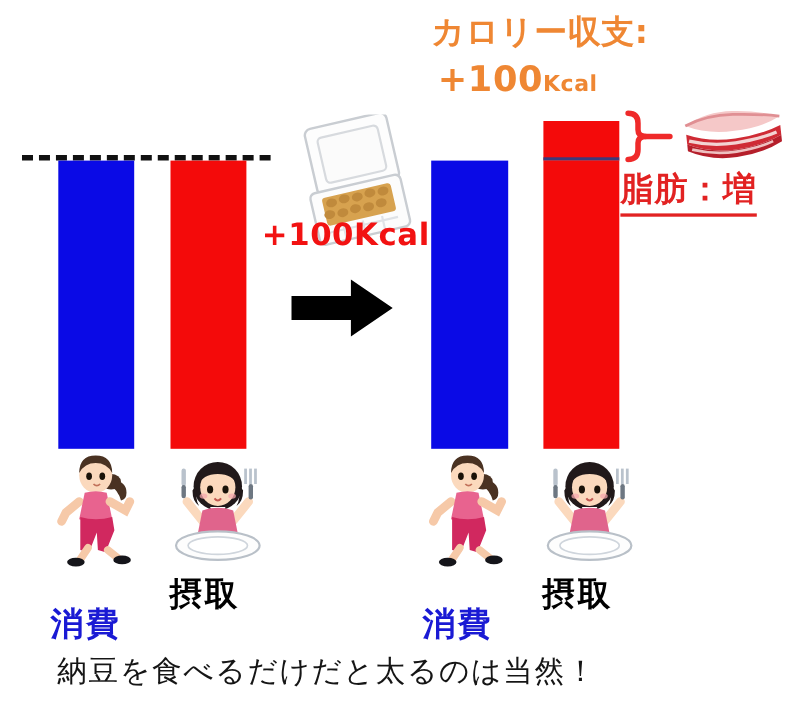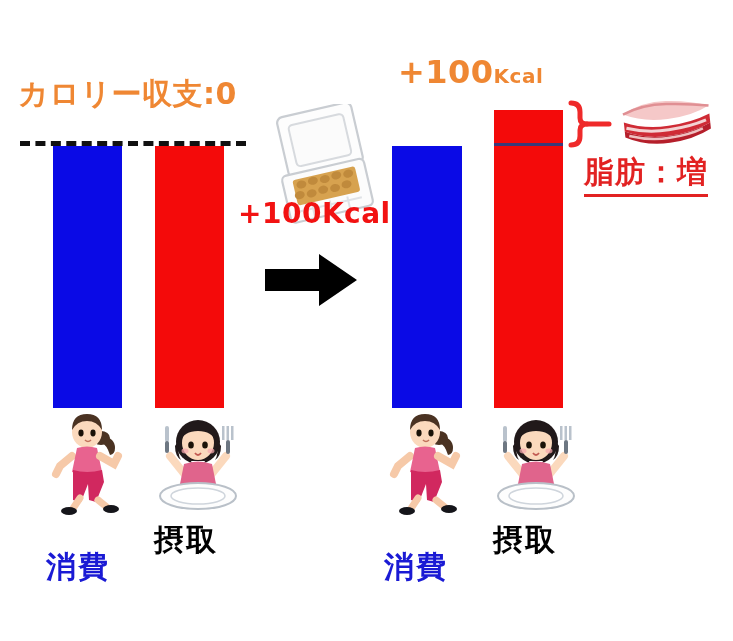--- a/index.html
+++ b/index.html
@@ -42,21 +42,21 @@
     left:238px;top:197px;
     color:#f21212;
     font-family:"DejaVu Sans","Liberation Sans",sans-serif;
     font-weight:bold;font-size:28px;
     white-space:nowrap;
     letter-spacing:0.5px;
   }
 
   
   #fat-label{
-    left:584px;top:152px;
+    left:564px;top:152px;
     color:#e22222;
     font-family:Liberation Mono, monospace;
     font-weight:bold;font-size:30px;
     white-space:nowrap;
     border-bottom:3px solid #e22222;
     padding-bottom:1px;
     letter-spacing:1px;
   }
 
   
@@ -84,21 +84,20 @@
   #fat-brace{left:567px;top:100px;}
 
   
   .figure{pointer-events:none;}
 </style>
 </head>
 <body>
 
 <div class="stage">
 
-  <div class="abs headline" id="balance-left">カロリー収支:0</div>
 
   <div class="abs dashline" style="left:20px;top:141px;width:226px;"></div>
 
   <div class="abs bar bar-blue" style="left:53px;top:146px;width:69px;height:262px;"></div>
 
   <div class="abs bar bar-red" style="left:155px;top:146px;width:69px;height:262px;"></div>
 
   <div class="abs figure" style="left:48px;top:412px;width:78px;height:104px;">
     <svg width="78" height="104" viewBox="0 0 78 104">
 
@@ -211,20 +210,21 @@
   </div>
 
   <div class="abs" id="natto-kcal-label">+100Kcal</div>
 
   <div class="abs" id="arrow-right">
     <svg width="96" height="56" viewBox="0 0 96 56">
       <path d="M2 17 L56 17 L56 2 L94 28 L56 54 L56 39 L2 39 Z" fill="#000000"></path>
     </svg>
   </div>
 
+  <div class="abs headline" id="balance-right-l1">カロリー収支:</div>
 
   <div class="abs headline" id="balance-right-l2">
     <span>+100</span><span class="kcal-small">Kcal</span>
   </div>
 
   <div class="abs bar bar-blue" style="left:392px;top:146px;width:70px;height:262px;"></div>
 
   <div class="abs bar bar-red" style="left:494px;top:110px;width:69px;height:33px;border-bottom:3px solid #3a3a7a;"></div>
 
   <div class="abs bar bar-red" style="left:494px;top:146px;width:69px;height:262px;"></div>
@@ -300,14 +300,15 @@
       <path d="M34 52 q14 -5 28 0 l4 20 q-18 5 -36 0 z" fill="#e0648c"></path>
       <ellipse cx="48" cy="84" rx="38" ry="13" fill="#fdfdfd" stroke="#b9c0c8" stroke-width="2"></ellipse>
       <ellipse cx="48" cy="84" rx="27" ry="8" fill="#ffffff" stroke="#cfd5dc" stroke-width="1.5"></ellipse>
     </svg>
   </div>
 
   <div class="abs axis-label lbl-burn" style="left:384px;top:520px;">消費</div>
 
   <div class="abs axis-label lbl-intake" style="left:493px;top:520px;">摂取</div>
 
+  <div class="abs" id="caption">納豆を食べるだけだと太るのは当然！</div>
 
 </div>
 
 </body></html>

